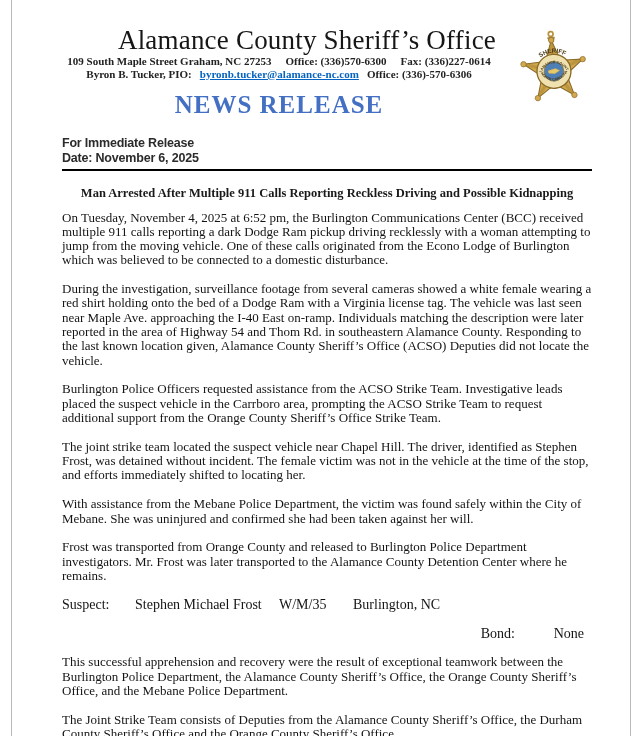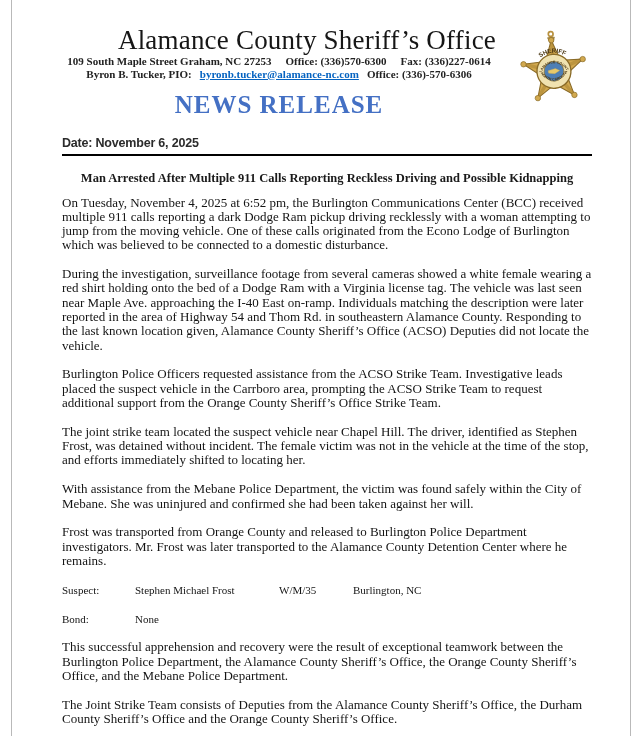--- a/index.html
+++ b/index.html
@@ -41,21 +41,21 @@
   }
   .divider { border: none; border-top: 2px solid #000; margin-top: 3px; }
 
   
   .headline {
     margin-top: 15px; margin-bottom: 10px;
     font-size: 12.5px; font-weight: bold; text-align: center; line-height: 14.5px;
   }
   .body-p { font-size: 13px; line-height: 14.3px; margin-bottom: 14.5px; color: #141414; }
 
-  .detail-row { display: flex; font-size: 11px; line-height: 14.3px; margin-bottom: 14.5px; color: #141414; }
+  .detail-row { display: flex; font-size: 14px; line-height: 14.3px; margin-bottom: 14.5px; color: #141414; justify-content: flex-end; }
   .detail-row .dl { width: 73px; flex: 0 0 auto; }
   .detail-row .dv1 { min-width: 144px; flex: 0 0 auto; padding-right: 8px; }
   .detail-row .dv2 { min-width: 74px; flex: 0 0 auto; }
   .detail-row .dv3 { flex: 1 1 auto; }
   .detail-row.wide .dv1 { min-width: 0; }
 </style>
 </head>
 <body>
 
 <div class="page">
@@ -105,20 +105,21 @@
         <text font-family="Liberation Sans, sans-serif" font-size="5.3" font-weight="bold" fill="#4a3612">
           <textPath href="#arcRingTop" startOffset="50%" text-anchor="middle">ALAMANCE COUNTY</textPath>
         </text>
         <text font-family="Liberation Sans, sans-serif" font-size="5.3" font-weight="bold" fill="#4a3612">
           <textPath href="#arcRingBot" startOffset="50%" text-anchor="middle">NORTH CAROLINA</textPath>
         </text>
       </svg>
     </div>
 
     <div class="release-block">
+      <div>For Immediate Release</div>
       <div>Date: November 6, 2025</div>
     </div>
     <hr class="divider">
 
     <div class="headline">Man Arrested After Multiple 911 Calls Reporting Reckless Driving and Possible Kidnapping</div>
 
     <p class="body-p">On Tuesday, November 4, 2025 at 6:52 pm, the Burlington Communications Center (BCC) received multiple 911 calls reporting a dark Dodge Ram pickup driving recklessly with a woman attempting to jump from the moving vehicle. One of these calls originated from the Econo Lodge of Burlington which was believed to be connected to a domestic disturbance.</p>
     <p class="body-p">During the investigation, surveillance footage from several cameras showed a white female wearing a red shirt holding onto the bed of a Dodge Ram with a Virginia license tag. The vehicle was last seen near Maple Ave. approaching the I-40 East on-ramp. Individuals matching the description were later reported in the area of Highway 54 and Thom Rd. in southeastern Alamance County. Responding to the last known location given, Alamance County Sheriff’s Office (ACSO) Deputies did not locate the vehicle.</p>
     <p class="body-p">Burlington Police Officers requested assistance from the ACSO Strike Team. Investigative leads placed the suspect vehicle in the Carrboro area, prompting the ACSO Strike Team to request additional support from the Orange County Sheriff’s Office Strike Team.</p>
     <p class="body-p">The joint strike team located the suspect vehicle near Chapel Hill. The driver, identified as Stephen Frost, was detained without incident. The female victim was not in the vehicle at the time of the stop, and efforts immediately shifted to locating her.</p>

